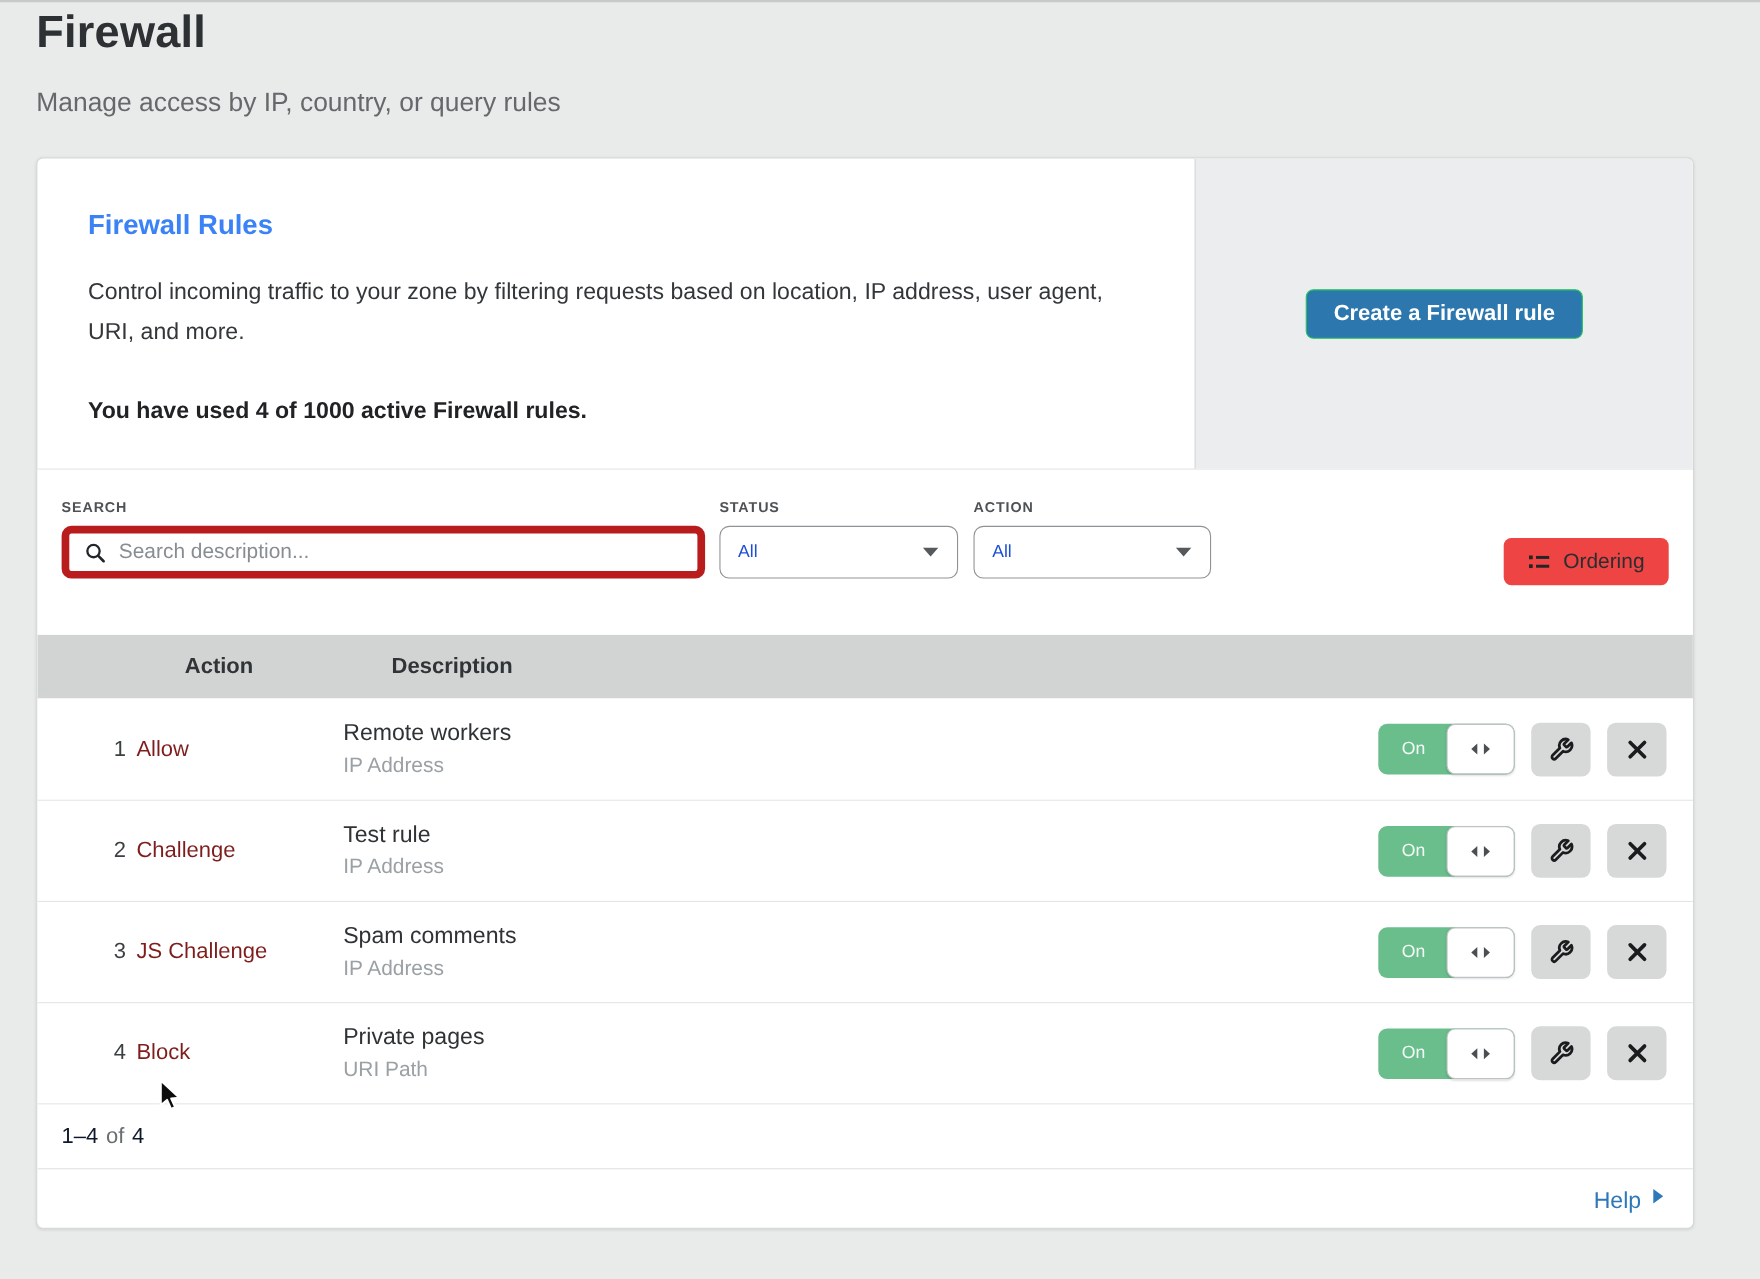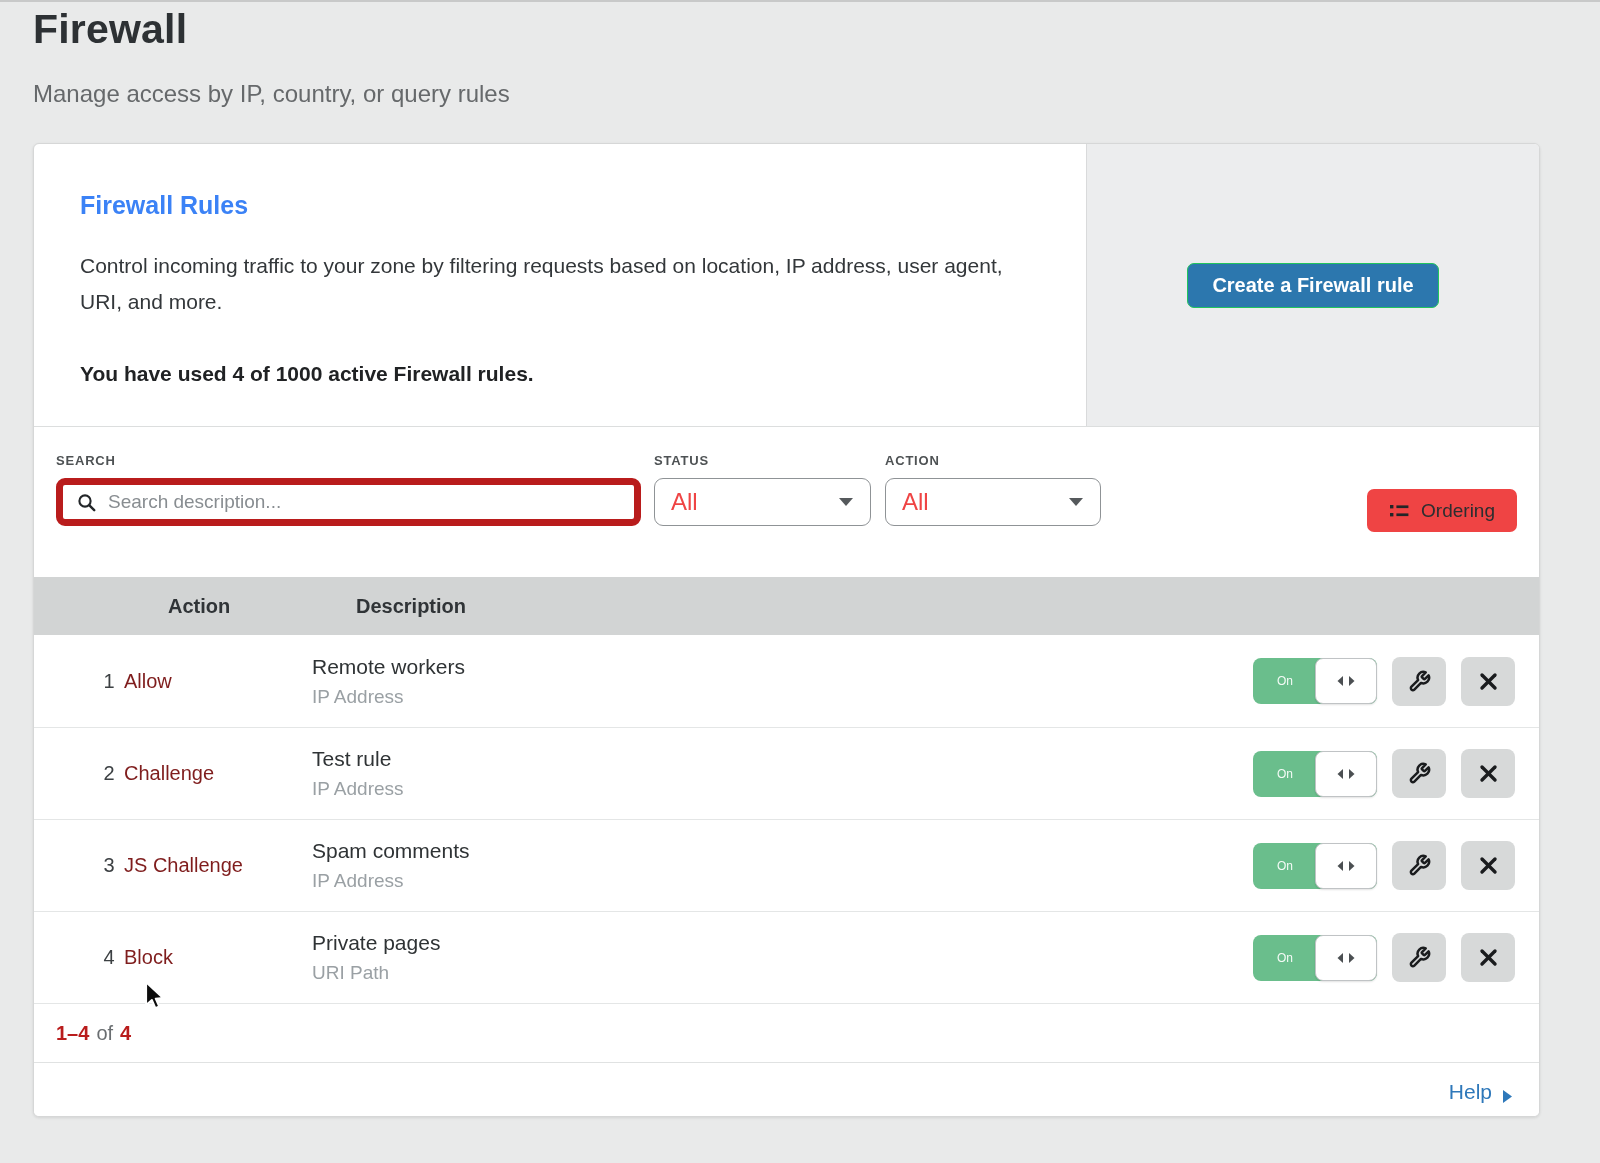--- a/index.html
+++ b/index.html
@@ -57,21 +57,21 @@
   .input-wrap input{
     border:none;outline:none;flex:1;font-family:inherit;
     font-size:19px;color:#2b2e30;background:transparent;
   }
   .input-wrap input::placeholder{color:#888d91;}
   .select-box{
     display:flex;align-items:center;justify-content:space-between;
     height:48px;box-sizing:border-box;border:1px solid #8f9396;border-radius:9px;
     background:#fff;padding:0 16px;cursor:pointer;
   }
-  .select-box .sel-value{font-size:24px;color:#ef4444;}
+  .select-box .sel-value{font-size:16px;color:#1d4ed8;}
   .btn-gray{
     display:flex;align-items:center;gap:12px;
     background:#ef4444;border:none;border-radius:7px;
     font-family:inherit;font-size:19px;color:#2b2e30;cursor:pointer;
   }
   .ordering{position:absolute;right:22px;top:62px;height:43px;padding:0 22px;}
   
   .thead{
     display:flex;align-items:center;height:58px;background:#d2d4d4;
     font-size:20px;font-weight:700;color:#303437;
@@ -86,45 +86,45 @@
   .rnum{width:30px;margin-left:60px;text-align:center;font-size:20px;color:#3c4043;}
   .raction{width:188px;font-size:20px;color:#7f1d1d;}
   .rdesc{flex:1;}
   .rdesc-title{font-size:21px;color:#2f3335;margin-bottom:7px;}
   .rdesc-sub{font-size:19px;color:#9aa0a4;}
   .controls{display:flex;align-items:center;gap:15px;margin-right:24px;}
   .toggle{position:relative;width:124px;height:46px;border-radius:8px;background:var(--toggle-green,#6abe8c);cursor:pointer;}
   .toggle-on{
     position:absolute;left:0;top:0;width:64px;height:46px;
     display:flex;align-items:center;justify-content:center;
-    font-size:12px;color:#f4fbf6;
+    font-size:16px;color:#f4fbf6;
   }
   .toggle-knob{
     position:absolute;right:0;top:0;width:62px;height:46px;box-sizing:border-box;
     background:#ffffff;border:1px solid #c0c3c5;border-radius:8px;
     display:flex;align-items:center;justify-content:center;
     box-shadow:0 1px 2px rgba(0,0,0,.12);
   }
   .icon-btn{
     width:54px;height:49px;border:none;border-radius:8px;background:#d7d9d9;
     display:flex;align-items:center;justify-content:center;cursor:pointer;
   }
   
   .pagination{
     display:flex;align-items:center;height:58px;padding-left:22px;
     border-top:1px solid #e4e6e6;font-size:20px;color:#6a6e71;background:#fff;
   }
-  .pagination .bold{font-weight:700;color:#b91c1c;}
+  .pagination .bold{font-weight:400;color:#0f172a;}
   .pagination .of{margin:0 7px;}
   .help-row{
     display:flex;align-items:center;justify-content:flex-end;height:57px;
     border-top:1px solid #e0e2e2;padding-right:26px;background:#fff;
   }
   .help-link{
-    display:flex;align-items:flex-end;gap:10px;text-decoration:none;
+    display:flex;align-items:flex-start;gap:10px;text-decoration:none;
     font-size:21px;color:var(--link-blue,#2e78ba);cursor:pointer;
   }
   .mouse-cursor{position:absolute;left:141px;top:981px;z-index:50;pointer-events:none;}
 </style>
 </head>
 <body>
 
 <div class="page">
 
   <h1 class="page-title">Firewall</h1>

